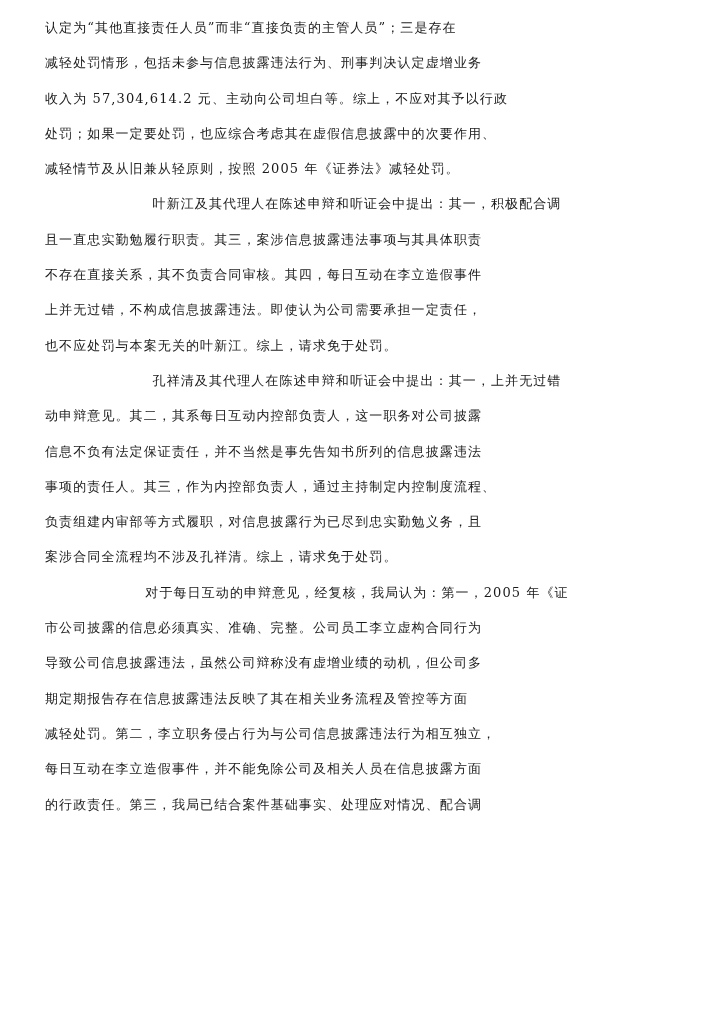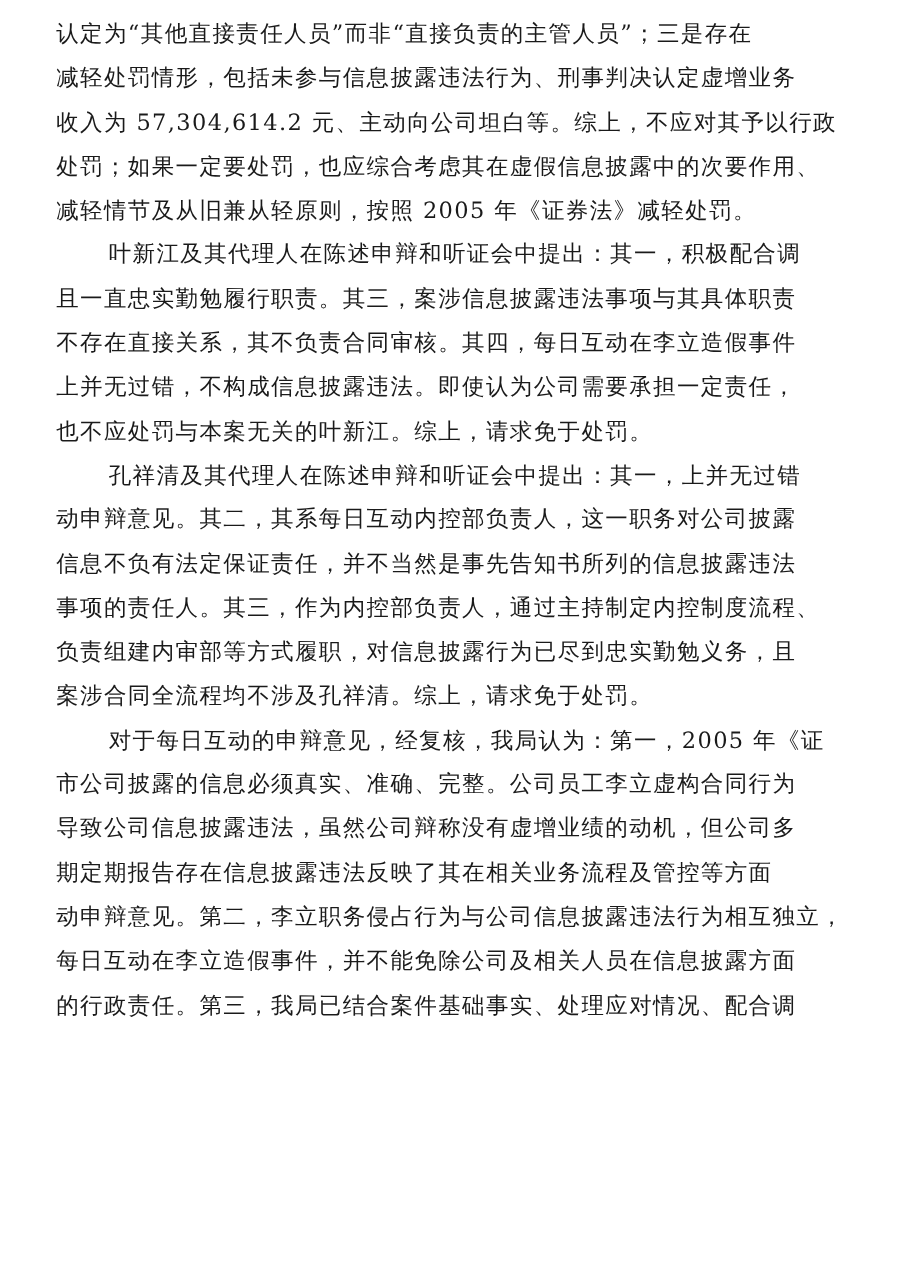--- a/index.html
+++ b/index.html
@@ -13,31 +13,32 @@
       overflow: hidden;
       position: relative;
     }
     .page {
       position: absolute;
       left: 45px;
       top: 10px;
       width: 582px;
       color: #1a1a1a;
       font-family: "DejaVu Serif", "Liberation Serif", serif;
-      font-size: 18px;
+      font-size: 13px;
       letter-spacing: 1.1px;
     }
     .line {
       height: 35.3px;
       line-height: 35.3px;
       white-space: nowrap;
       overflow: visible;
     }
     .line.indent {
       padding-left: 42px;
+      text-align: center;
     }
   </style>
 </head>
 <body>
 
 <div class="page">
 
   <div class="paragraph">
     <div class="line">认定为“其他直接责任人员”而非“直接负责的主管人员”；三是存在</div>
     <div class="line">减轻处罚情形，包括未参与信息披露违法行为、刑事判决认定虚增业务</div>
@@ -61,18 +62,18 @@
     <div class="line">事项的责任人。其三，作为内控部负责人，通过主持制定内控制度流程、</div>
     <div class="line">负责组建内审部等方式履职，对信息披露行为已尽到忠实勤勉义务，且</div>
     <div class="line">案涉合同全流程均不涉及孔祥清。综上，请求免于处罚。</div>
   </div>
 
   <div class="paragraph">
     <div class="line indent">对于每日互动的申辩意见，经复核，我局认为：第一，2005 年《证</div>
     <div class="line">市公司披露的信息必须真实、准确、完整。公司员工李立虚构合同行为</div>
     <div class="line">导致公司信息披露违法，虽然公司辩称没有虚增业绩的动机，但公司多</div>
     <div class="line">期定期报告存在信息披露违法反映了其在相关业务流程及管控等方面</div>
-    <div class="line">动申辩意见。第二，李立职务侵占行为与公司信息披露违法行为相互独立，</div>
+    <div class="line">减轻处罚。第二，李立职务侵占行为与公司信息披露违法行为相互独立，</div>
     <div class="line">每日互动在李立造假事件，并不能免除公司及相关人员在信息披露方面</div>
     <div class="line">的行政责任。第三，我局已结合案件基础事实、处理应对情况、配合调</div>
   </div>
 
 </div>
 
 </body></html>

